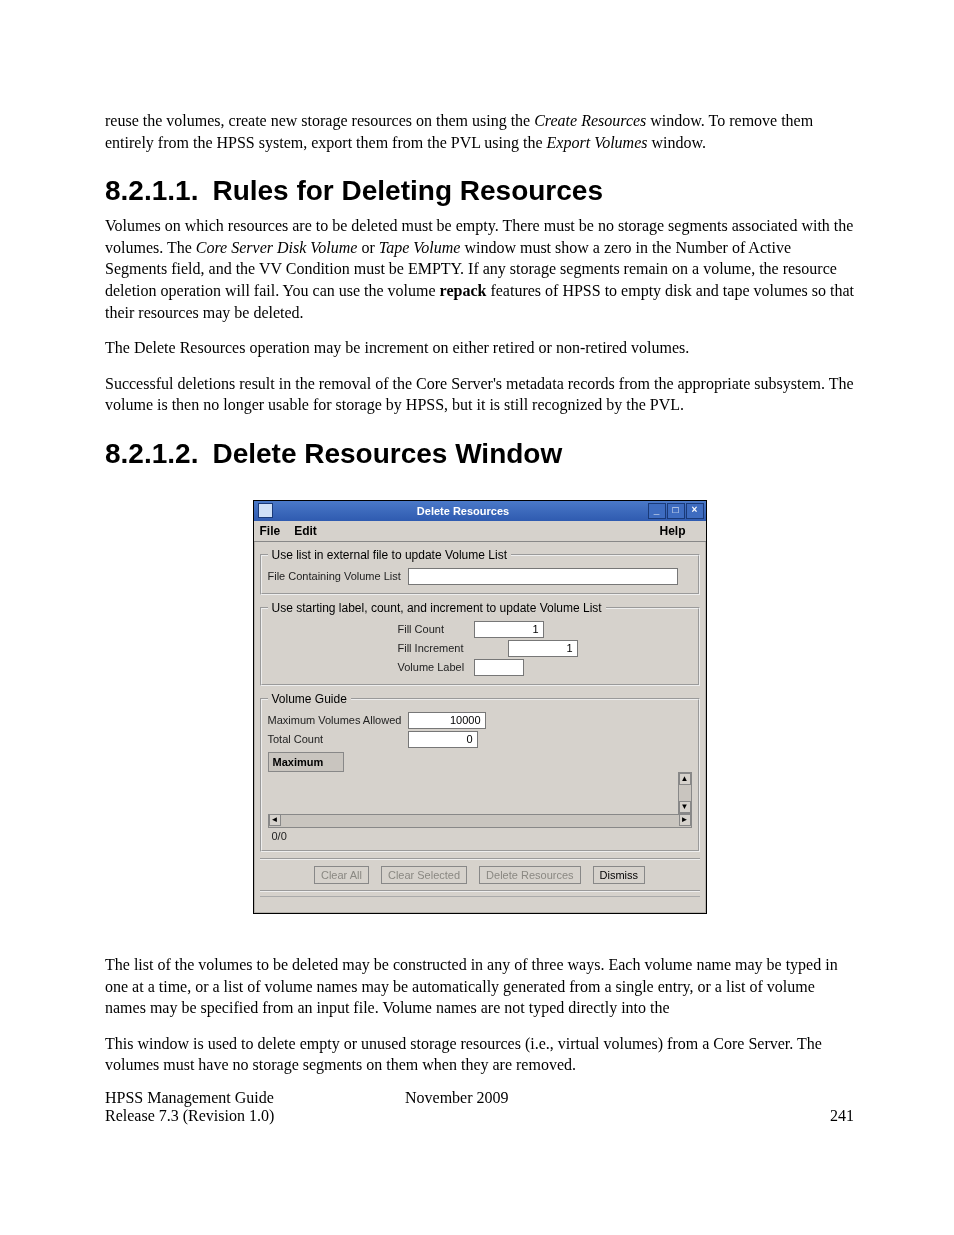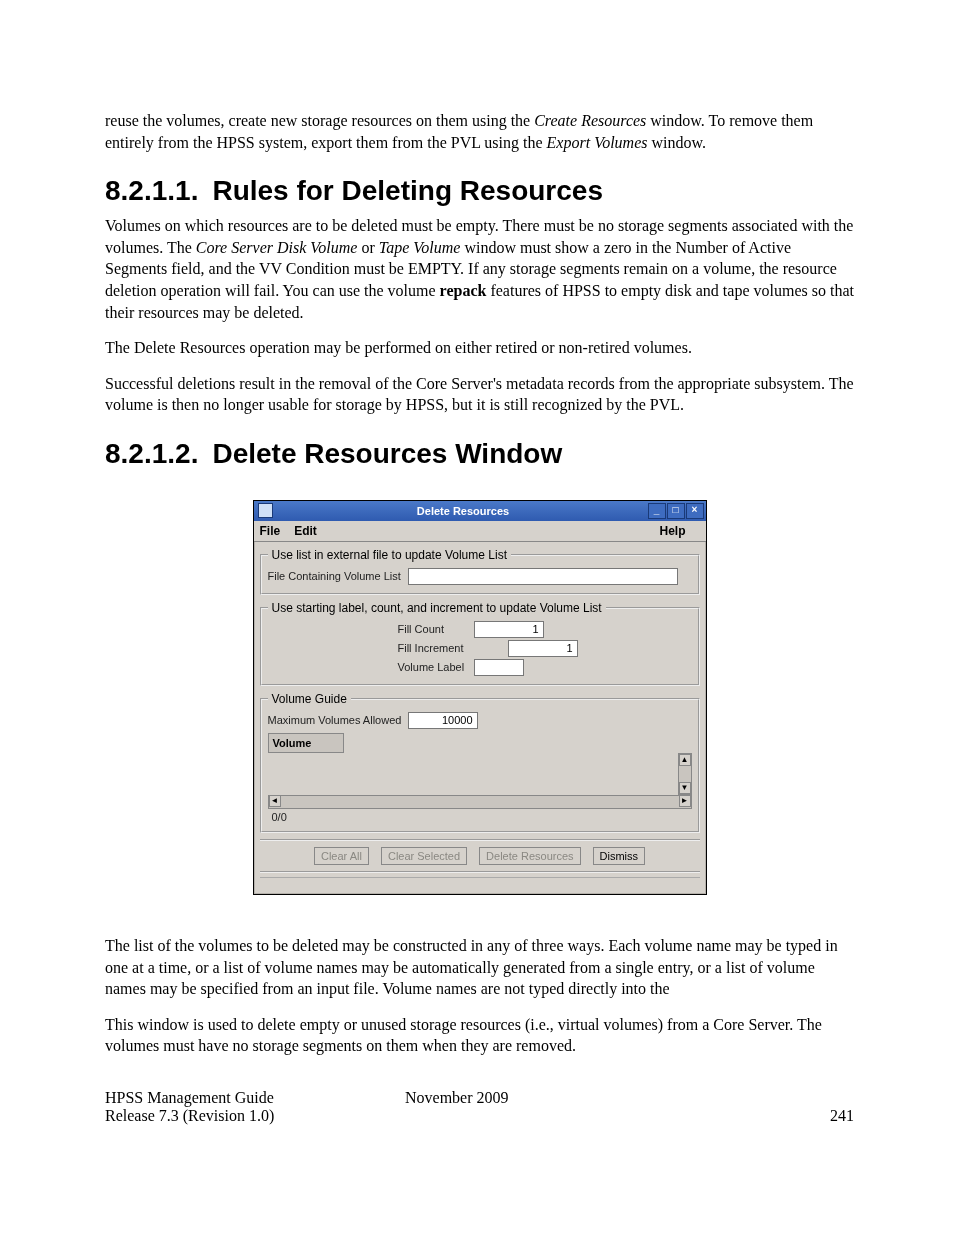--- a/index.html
+++ b/index.html
@@ -227,21 +227,21 @@
   </p>
 
   <h2>
     <span class="secnum">8.2.1.1.</span><span>Rules for Deleting Resources</span>
   </h2>
 
   <p class="body-text">
     <span>Volumes on which resources are to be deleted must be empty. There must be no storage segments associated with the volumes. The </span><span class="italic">Core Server Disk Volume</span><span> or </span><span class="italic">Tape Volume</span><span> window must show a zero in the Number of Active Segments field, and the VV Condition must be EMPTY. If any storage segments remain on a volume, the resource deletion operation will fail. You can use the volume </span><span class="bold">repack</span><span> features of HPSS to empty disk and tape volumes so that their resources may be deleted.</span>
   </p>
 
-  <p class="body-text">The Delete Resources operation may be performed on either retired or non-retired volumes.</p>
+  <p class="body-text">The Delete Resources operation may be increment on either retired or non-retired volumes.</p>
 
   <p class="body-text">Successful deletions result in the removal of the Core Server's metadata records from the appropriate subsystem. The volume is then no longer usable for storage by HPSS, but it is still recognized by the PVL.</p>
 
   <h2>
     <span class="secnum">8.2.1.2.</span><span>Delete Resources Window</span>
   </h2>
 
   <div class="gui-wrap">
     <div class="gui-window">
 
@@ -285,23 +285,27 @@
           <div class="gui-row" style="justify-content:flex-start; padding-left:130px;">
             <span class="lbl" style="width:76px; text-align:left">Volume Label</span>
             <input class="gui-input left" style="width: 50px;" value="">
           </div>
         </fieldset>
 
         <fieldset class="gui-fieldset">
           <legend class="gui-legend">Volume Guide</legend>
           <div class="gui-row">
             <span class="lbl" style="width:140px">Maximum Volumes Allowed</span>
-            <input class="gui-input" style="width: 70px;" readonly="" value="10000">
-          </div>
-          <div class="volume-header">Volume</div>
+            <input class="gui-input" style="width: 78px;" readonly="" value="10000">
+          </div>
+          <div class="gui-row">
+            <span class="lbl" style="width:140px">Total Count</span>
+            <input class="gui-input" style="width: 70px;" readonly="" value="0">
+          </div>
+          <div class="volume-header">Maximum</div>
           <div class="volume-listarea">
             <div class="gui-scroll-v">
               <div class="arrow">▲</div>
               <div style="flex:1"></div>
               <div class="arrow" style="position:absolute;bottom:0;left:0;right:0">▼</div>
             </div>
           </div>
           <div class="gui-scroll-h">
             <div class="arrow l">◄</div>
             <div class="arrow r">►</div>

